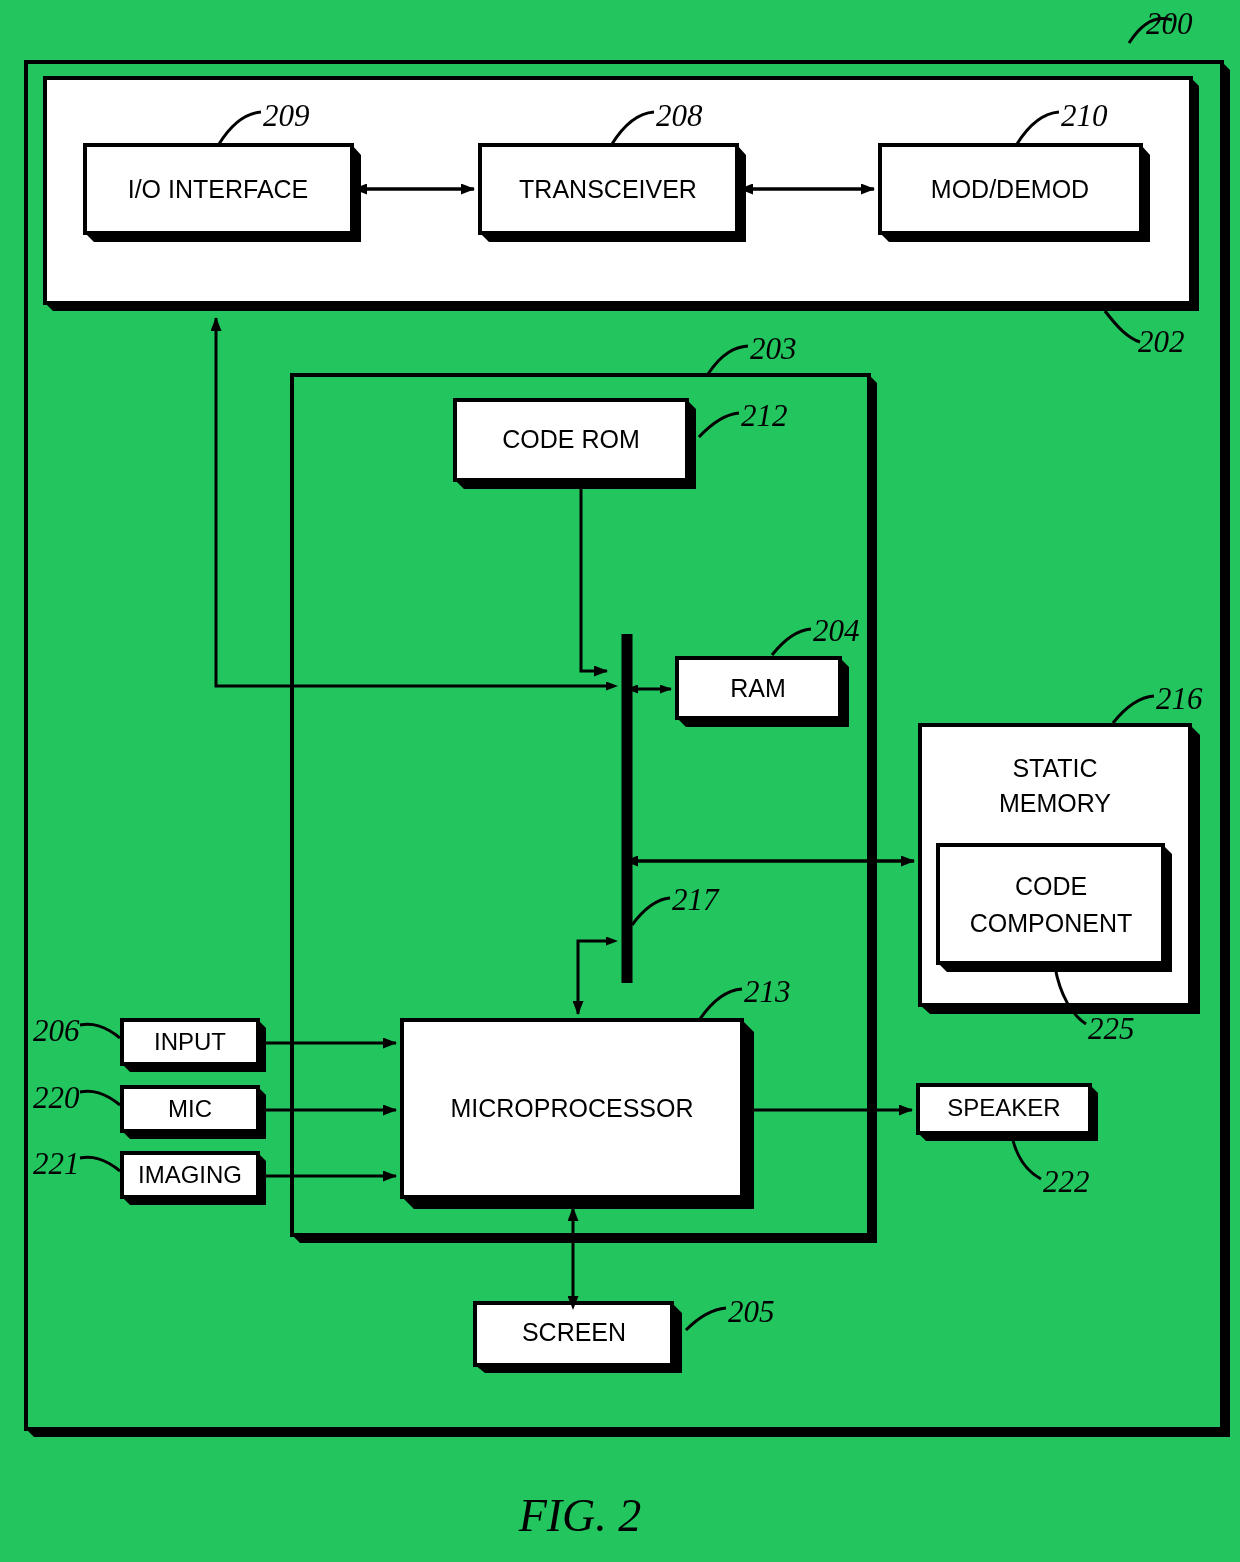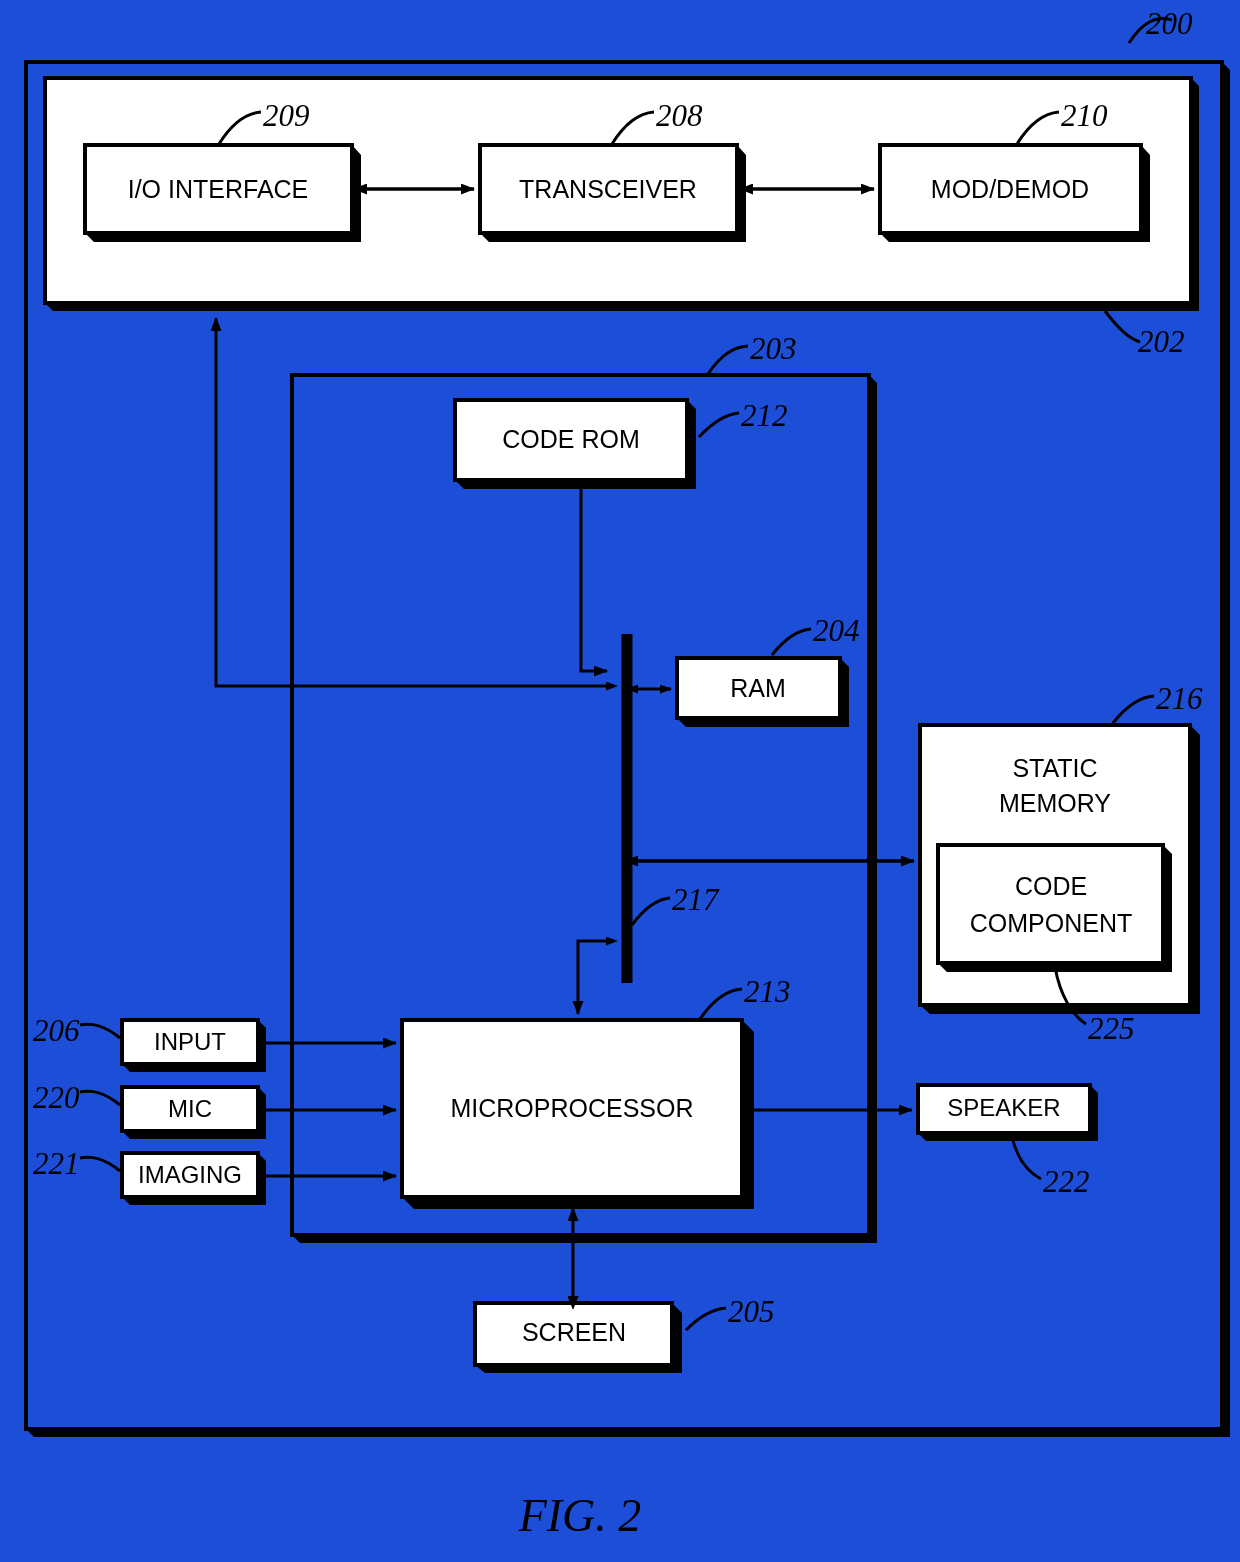--- a/index.html
+++ b/index.html
@@ -4,21 +4,21 @@
 <style>
   html, body {
     margin: 0;
     padding: 0;
     background: #ffffff;
   }
   #page {
     position: relative;
     width: 1240px;
     height: 1562px;
-    background: #1d4ed8;
+    background: #22c55e;
     font-family: "Liberation Sans", sans-serif;
     overflow: hidden;
   }
   #svgroot {
     position: absolute;
     left: 0; top: 0;
     width: 1240px;
     height: 1562px;
   }
   .blk-label {

